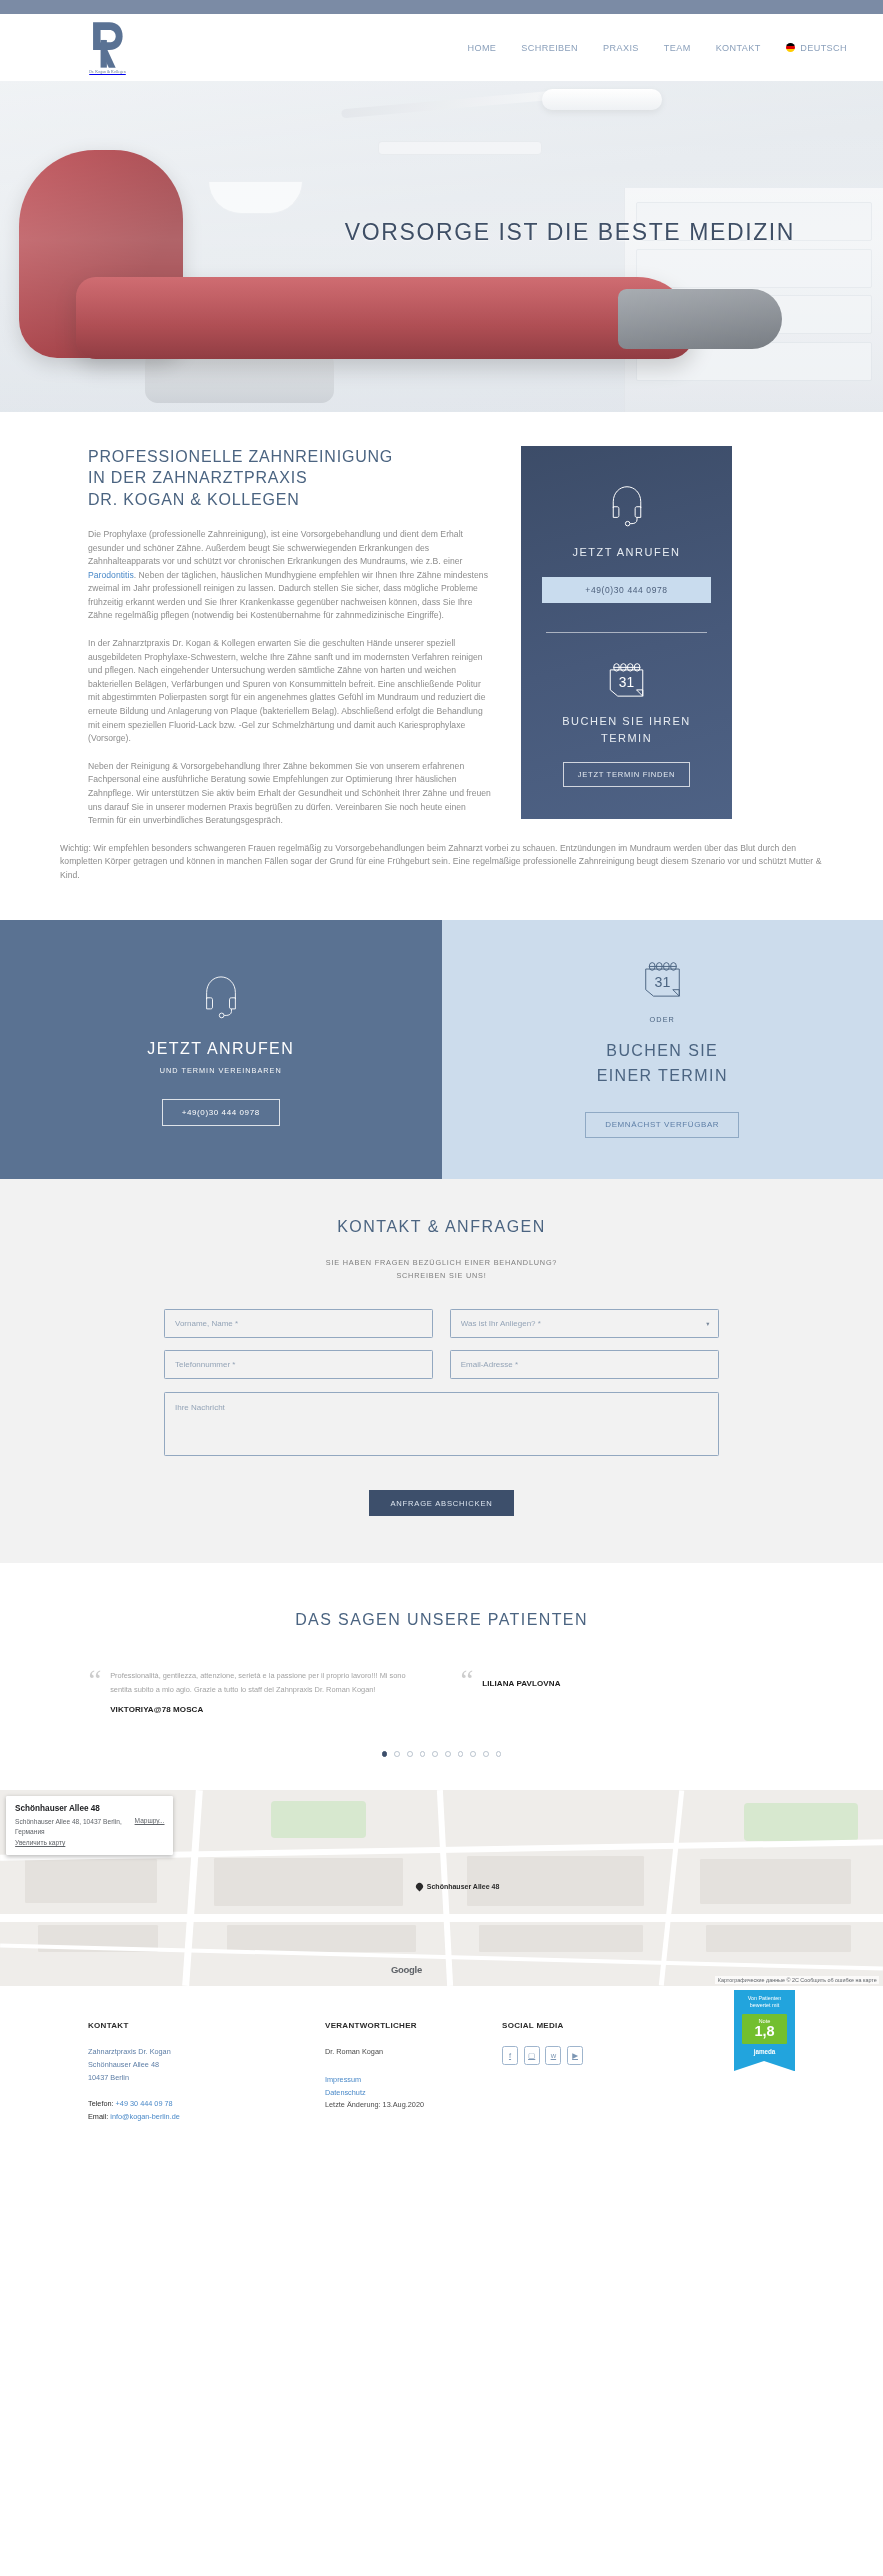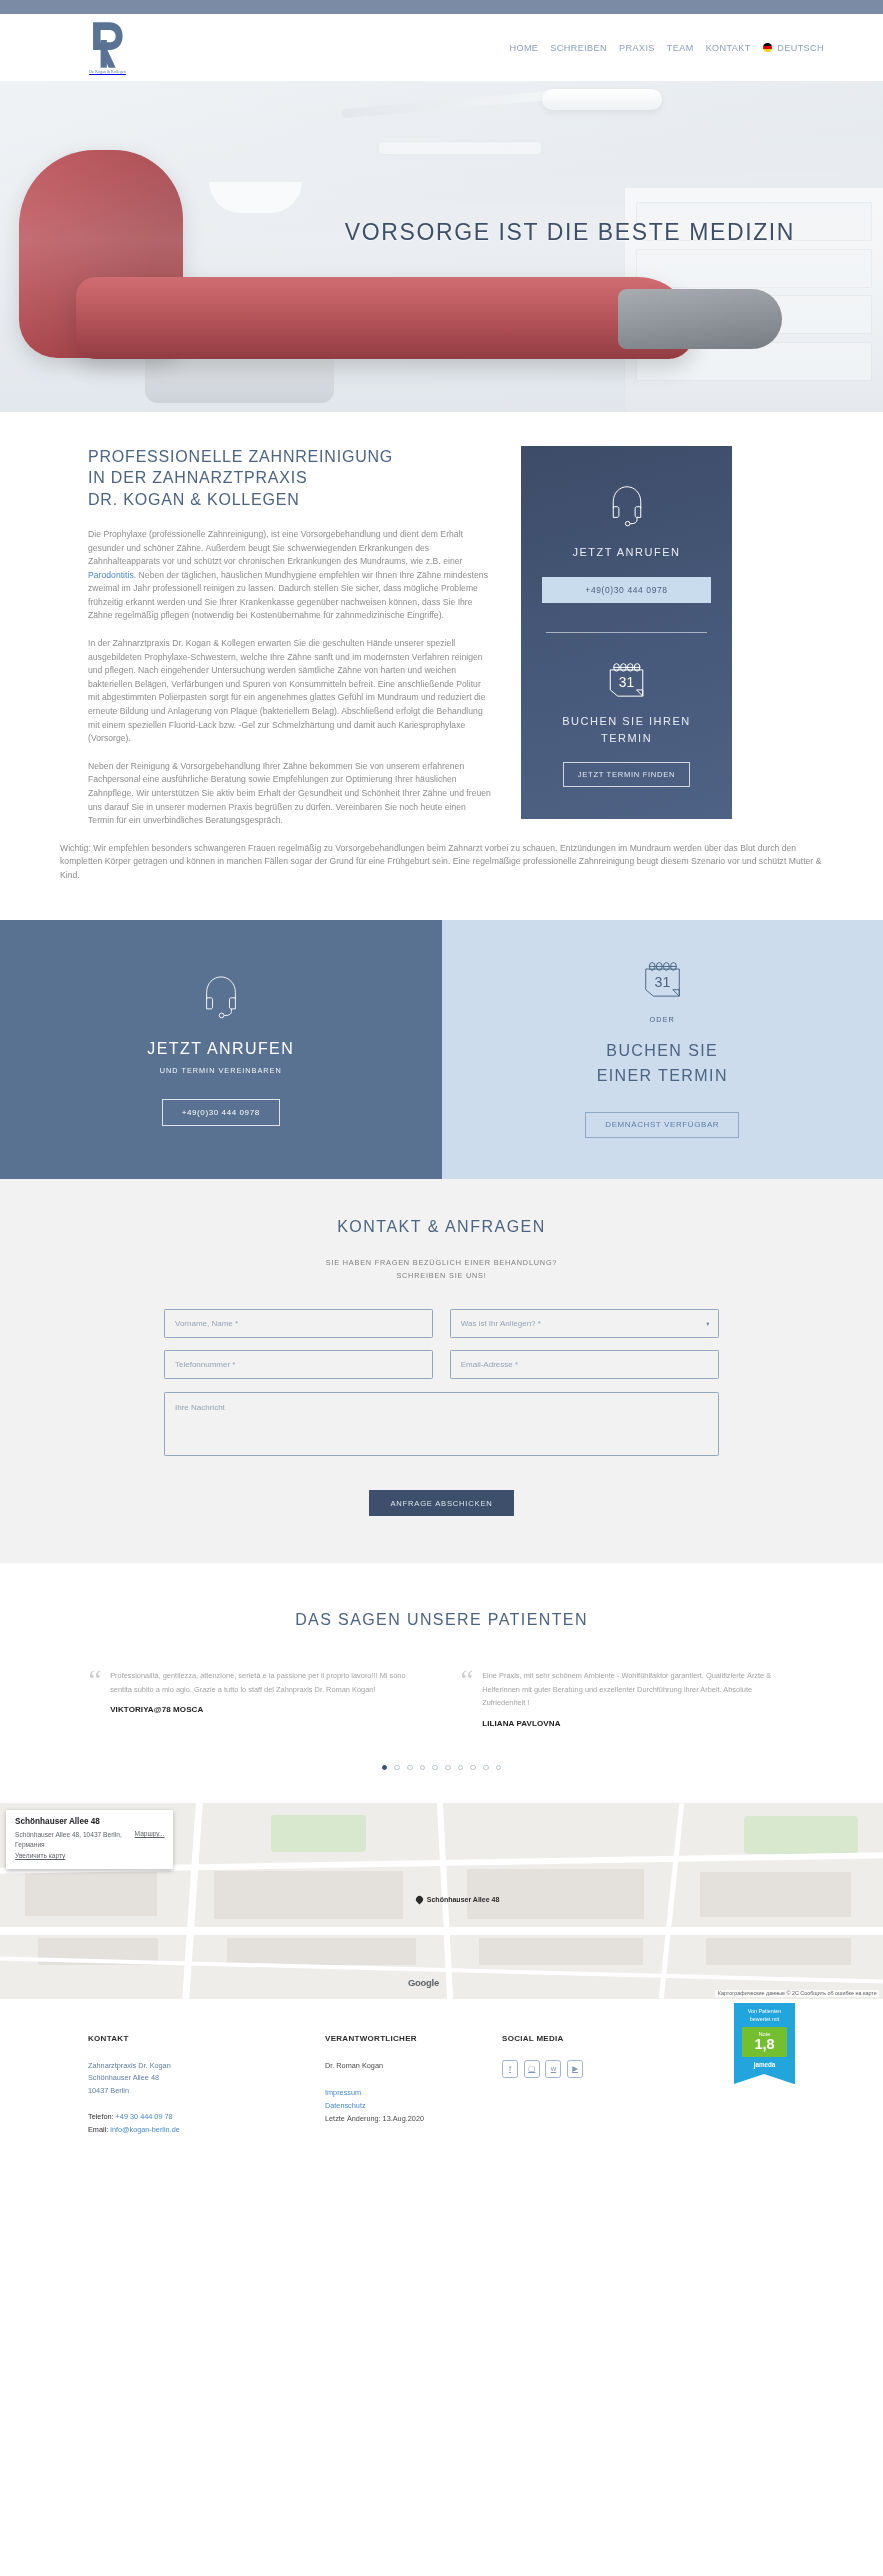--- a/index.html
+++ b/index.html
@@ -19,21 +19,21 @@
     height: 67px; background: #ffffff; display: flex;
     align-items: center; padding: 0 0 0 0; position: relative;
   }
   .logo-wrap { margin-left: 88px; display: flex; flex-direction: column; align-items: center; }
   .logo-mark { width: 39px; height: 48px; position: relative; }
   .logo-mark svg { display: block; }
   .logo-sub {
     font-size: 3.8px; color: #5a7294; letter-spacing: 0.1px;
     margin-top: 1.3px; font-family: "Liberation Serif", serif;
   }
-  .nav { margin-left: auto; margin-right: 59px; display: flex; align-items: center; gap: 12px; }
+  .nav { margin-left: auto; margin-right: 36px; display: flex; align-items: center; gap: 25px; }
   .nav a {
     font-size: 9.1px; letter-spacing: 0.4px; color: #8ba0bb;
     text-decoration: none; font-family: "Liberation Sans", sans-serif;
   }
   .flag {
     width: 9.5px; height: 9.5px; border-radius: 50%; overflow: hidden;
     display: inline-block; vertical-align: middle; flex-shrink: 0;
     background: linear-gradient(#000 0 33.3%, #d00 33.3% 66.6%, #fc0 66.6% 100%);
   }
   .lang-group { display: flex; align-items: center; gap: 5px; }
@@ -250,21 +250,21 @@
   .mc-title { font-size: 8.2px; font-weight: bold; color: #202124; }
   .mc-row { display: flex; justify-content: space-between; gap: 6.3px; margin-top: 4.4px; }
   .mc-addr { font-size: 6.6px; line-height: 9.5px; color: #5f6368; flex: 1; }
   .mc-route { font-size: 6.6px; color: #5f6368; white-space: nowrap; }
   .mc-zoom { font-size: 6.6px; color: #5f6368; margin-top: 7px; }
   .map-attr {
     position: absolute; right: 3.8px; bottom: 2.5px; font-size: 5.4px; color: #5f6368;
     background: rgba(255,255,255,.72); padding: 0.6px 2.5px;
   }
   .map-google {
-    position: absolute; left: 408px; bottom: 11.4px; font-size: 9.5px;
+    position: absolute; left: 391px; bottom: 11.4px; font-size: 9.5px;
     color: #5f6368; font-weight: bold; letter-spacing: -0.3px;
   }
 
   
   .footer { background: #fff; padding: 35px 88px 32px; position: relative; }
   .footer-cols { display: flex; gap: 0; }
   .fcol-1 { width: 237px; }
   .fcol-2 { width: 177px; }
   .fcol-3 { width: 177px; }
   .f-head {
@@ -465,21 +465,20 @@
     <div class="testi">
       <span class="qmark">“</span>
       <div class="testi-body">
         <div class="testi-text">Professionalità, gentilezza, attenzione, serietà e la passione per il proprio lavoro!!! Mi sono sentita subito a mio agio. Grazie a tutto lo staff del Zahnpraxis Dr. Roman Kogan!</div>
         <div class="testi-name">VIKTORIYA@78 MOSCA</div>
       </div>
     </div>
     <div class="testi">
       <span class="qmark">“</span>
       <div class="testi-body">
-        <div class="testi-text">Eine Praxis, mit sehr schönem Ambiente - Wohlfühlfaktor garantiert. Qualifizierte Ärzte &amp; Helferinnen mit guter Beratung und exzellenter Durchführung ihrer Arbeit. Absolute Zufriedenheit !</div>
         <div class="testi-name">LILIANA PAVLOVNA</div>
       </div>
     </div>
   </div>
   <div class="dots" id="carousel-dots">
       <span class="dot active"></span>
       <span class="dot"></span>
       <span class="dot"></span>
       <span class="dot"></span>
       <span class="dot"></span>

